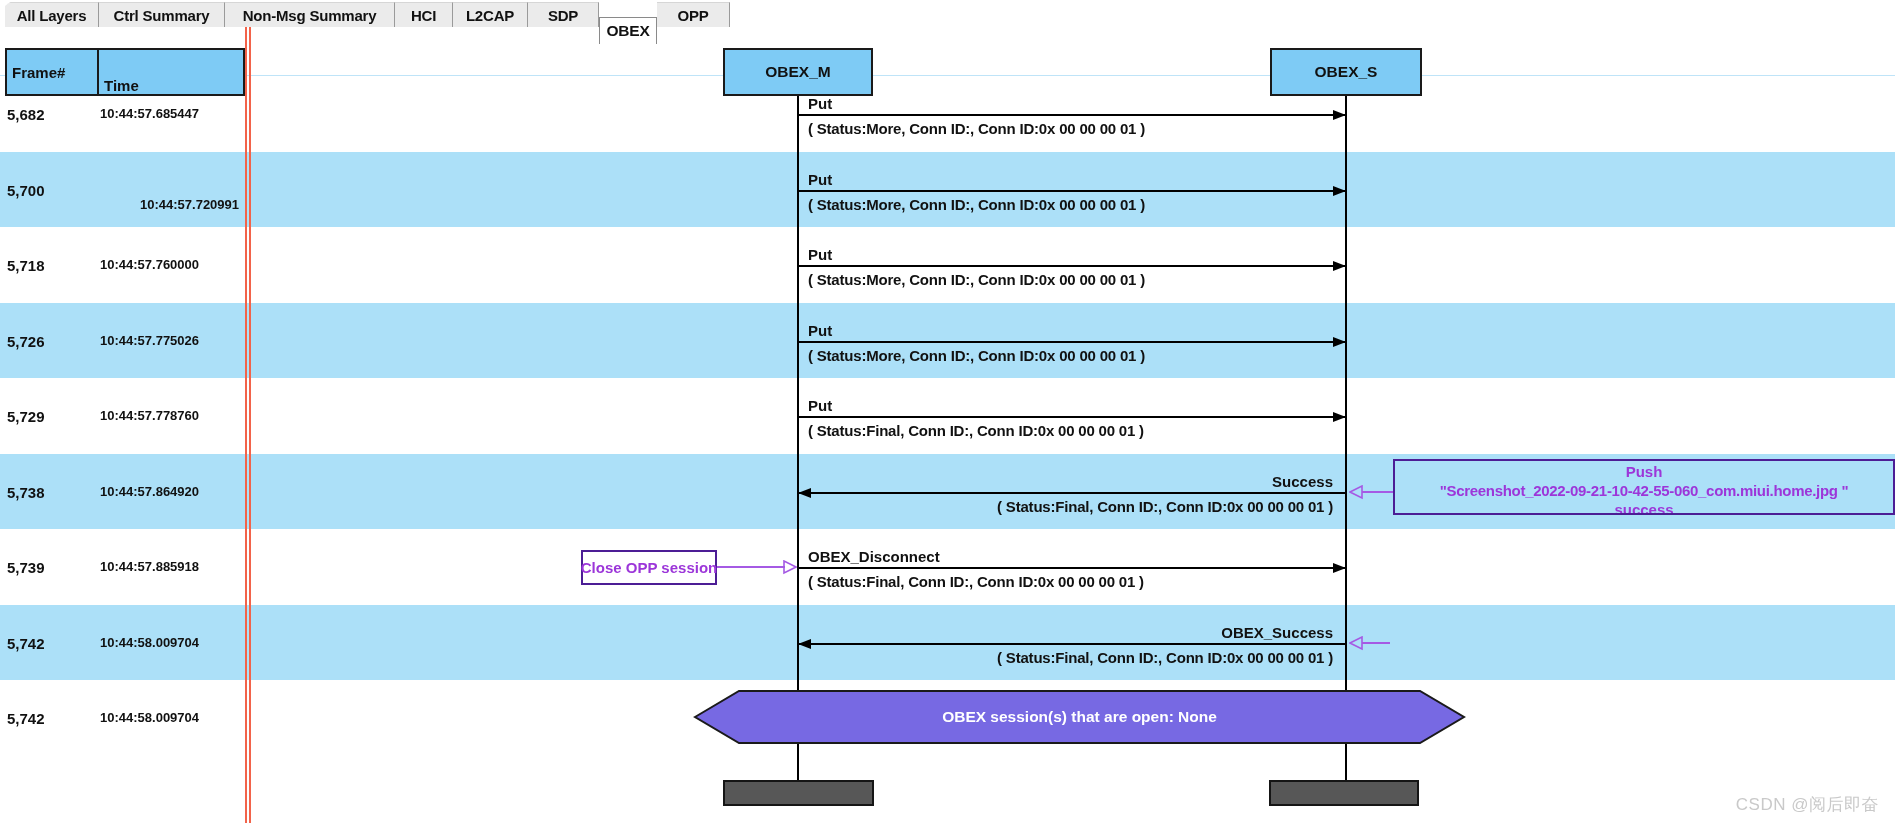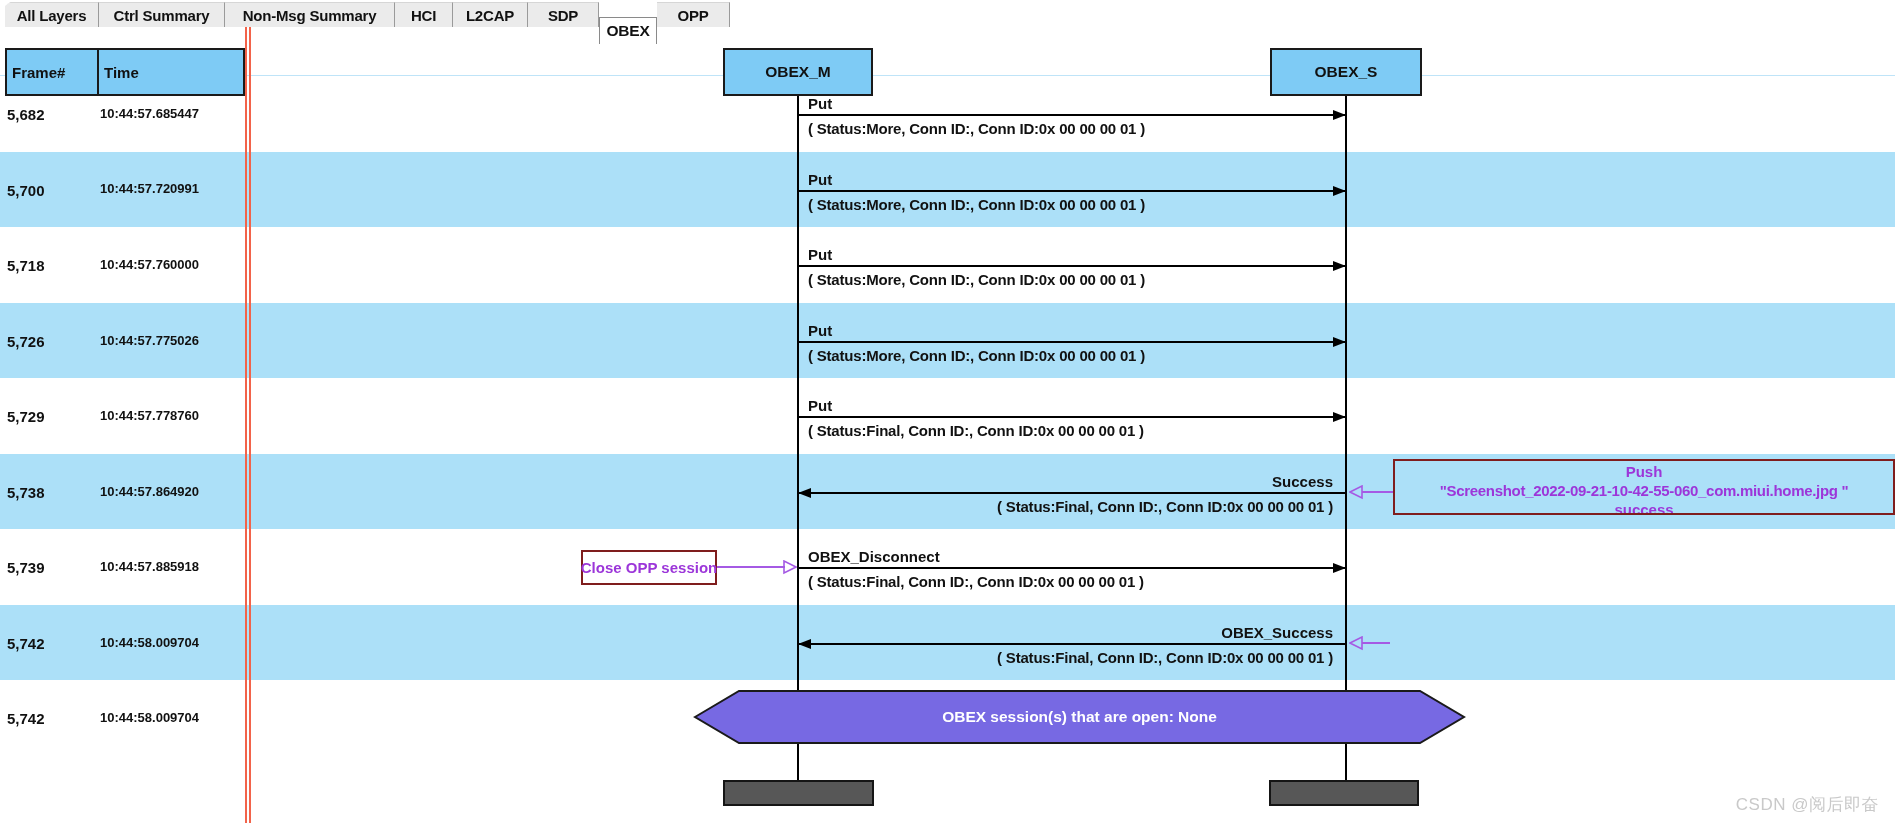--- a/index.html
+++ b/index.html
@@ -32,21 +32,21 @@
   
   .msg{position:absolute;left:798px;width:548px;z-index:4;}
   .msg .shaft{position:absolute;left:0;right:0;top:-1px;height:2px;background:#000;}
   .msg .head-r{position:absolute;right:0;top:-5px;width:0;height:0;
       border-top:5px solid transparent;border-bottom:5px solid transparent;border-left:13px solid #000;}
   .msg .head-l{position:absolute;left:0;top:-5px;width:0;height:0;
       border-top:5px solid transparent;border-bottom:5px solid transparent;border-right:13px solid #000;}
   .msg .mlabel{position:absolute;bottom:3px;font-size:15px;white-space:nowrap;}
   .msg .mparams{position:absolute;top:5px;font-size:15px;letter-spacing:-0.2px;white-space:nowrap;}
   .alignL{left:10px;} .alignR{right:13px;}
-  .note{position:absolute;box-sizing:border-box;border:2px solid #7f1d1d;z-index:6;
+  .note{position:absolute;box-sizing:border-box;border:2px solid #4c1d95;z-index:6;
         color:#9c36d9;font-size:15px;}
   .note-line{position:absolute;height:2px;background:#a55ae4;z-index:6;}
   .openhead{position:absolute;z-index:6;}
   
   #banner{position:absolute;left:693px;top:689px;z-index:6;}
   #banner-text{position:absolute;left:693px;top:689px;width:773px;height:56px;z-index:7;
       display:flex;align-items:center;justify-content:center;color:#fff;font-size:15.5px;}
   
   .termbox{position:absolute;top:780px;height:26px;background:#575757;border:2px solid #151515;
       box-sizing:border-box;z-index:5;}
@@ -71,21 +71,21 @@
     </div>
 
   <div class="splitline" style="left:245px;"></div>
   <div class="splitline" style="left:249px;"></div>
 
   <div id="header-sep"></div>
 
   <div class="hdrbox colhdr" style="left:5px;width:94px;">
       <span>Frame#</span>
     </div>
-  <div class="hdrbox colhdr" style="left:97px;width:148px;">
+  <div class="hdrbox colhdr" style="left:97px;width:148px;align-items:flex-end;">
       <span>Time</span>
     </div>
 
   <div class="hdrbox actor" style="left:723px;width:150px;">
       <span>OBEX_M</span>
     </div>
   <div class="hdrbox actor" style="left:1270px;width:152px;">
       <span>OBEX_S</span>
     </div>
 
@@ -94,21 +94,21 @@
       <div class="cellF" style="top: 106px;">5,682</div>
       <div class="cellT" style="top: 106px;">10:44:57.685447</div>
       <div class="msg" style="top: 115px;">
         <div class="shaft"></div>
         <div class="head-r"></div>
         <div class="mlabel alignL">Put</div>
         <div class="mparams alignL">( Status:More, Conn ID:, Conn ID:0x 00 00 00 01 )</div>
       </div>
       <div class="band blue" style="top: 151.5px; height: 75.5px;"></div>
       <div class="cellF" style="top: 181.5px;">5,700</div>
-      <div class="cellT" style="top: 181px;">10:44:57.720991</div>
+      <div class="cellT" style="top: 197px; margin-left: 40px;">10:44:57.720991</div>
       <div class="msg" style="top: 190.5px;">
         <div class="shaft"></div>
         <div class="head-r"></div>
         <div class="mlabel alignL">Put</div>
         <div class="mparams alignL">( Status:More, Conn ID:, Conn ID:0x 00 00 00 01 )</div>
       </div>
       <div class="band white" style="top: 227px; height: 75.5px;"></div>
       <div class="cellF" style="top: 257px;">5,718</div>
       <div class="cellT" style="top: 257px;">10:44:57.760000</div>
       <div class="msg" style="top: 266px;">

